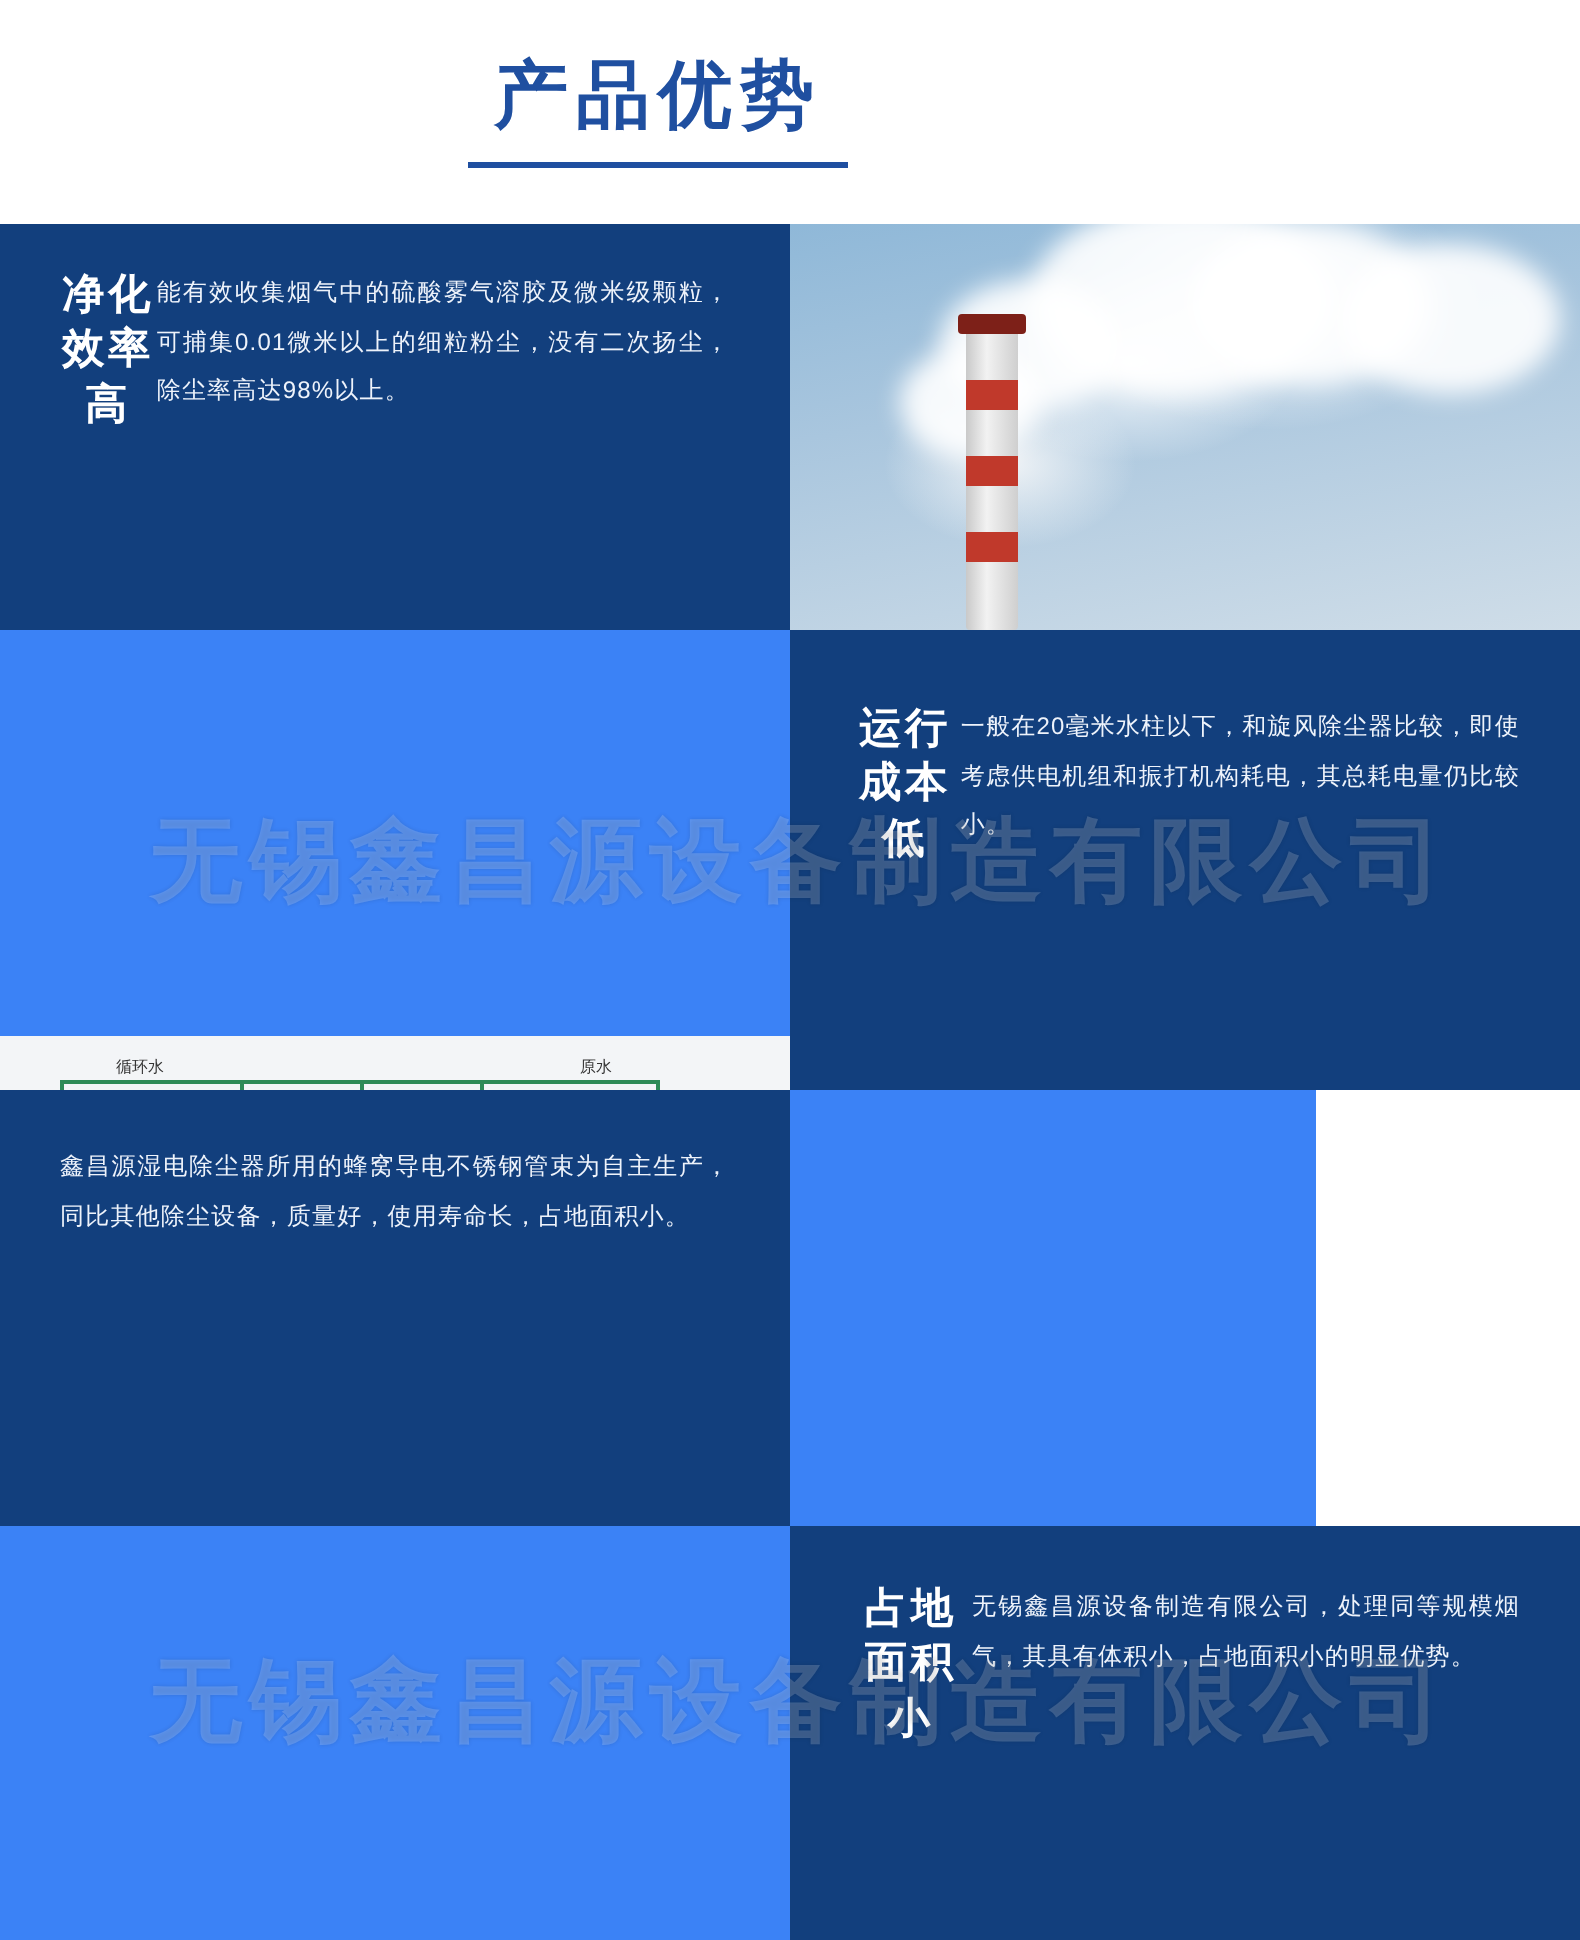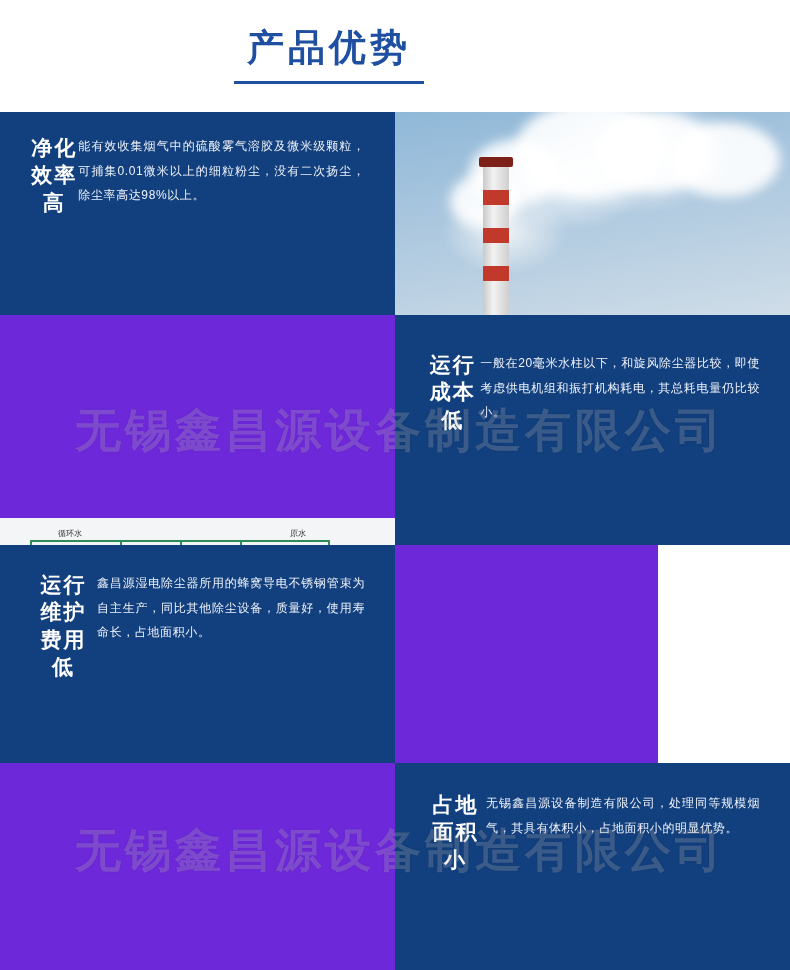--- a/index.html
+++ b/index.html
@@ -10,21 +10,21 @@
     width: 790px;
     height: 970px;
     background: #ffffff;
     font-family: "Liberation Sans", "DejaVu Sans", sans-serif;
     overflow: hidden;
   }
   .page {
     position: relative;
     width: 658px;
     height: 970px;
-    background: #6d28d9;
+    background: #3b82f6;
   }
 
   
   .header {
     height: 112px;
     display: flex;
     flex-direction: column;
     align-items: center;
     justify-content: center;
     background: #ffffff;
@@ -250,21 +250,20 @@
         <div class="diag-label" style="left:323px; top:170px;">泵</div>
       </div>
     </div>
 
     <div class="cell text-cell" style="left:395px; top:203px; width:395px; height:230px; padding-top:36px;">
       <div class="cell-title">运行成本低</div>
       <div class="cell-body">一般在20毫米水柱以下，和旋风除尘器比较，即使考虑供电机组和振打机构耗电，其总耗电量仍比较小。</div>
     </div>
 
     <div class="cell text-cell" style="left:0px; top:433px; width:395px; height:218px; padding-top:26px;">
-      <div class="cell-title">运行维护费用低</div>
       <div class="cell-body">鑫昌源湿电除尘器所用的蜂窝导电不锈钢管束为自主生产，同比其他除尘设备，质量好，使用寿命长，占地面积小。</div>
     </div>
 
     <div class="cell text-cell" style="left:395px; top:651px; width:395px; height:207px; padding-top:28px;">
       <div class="cell-title">占地面积小</div>
       <div class="cell-body">无锡鑫昌源设备制造有限公司，处理同等规模烟气，其具有体积小，占地面积小的明显优势。</div>
     </div>
 
   </div>
 

